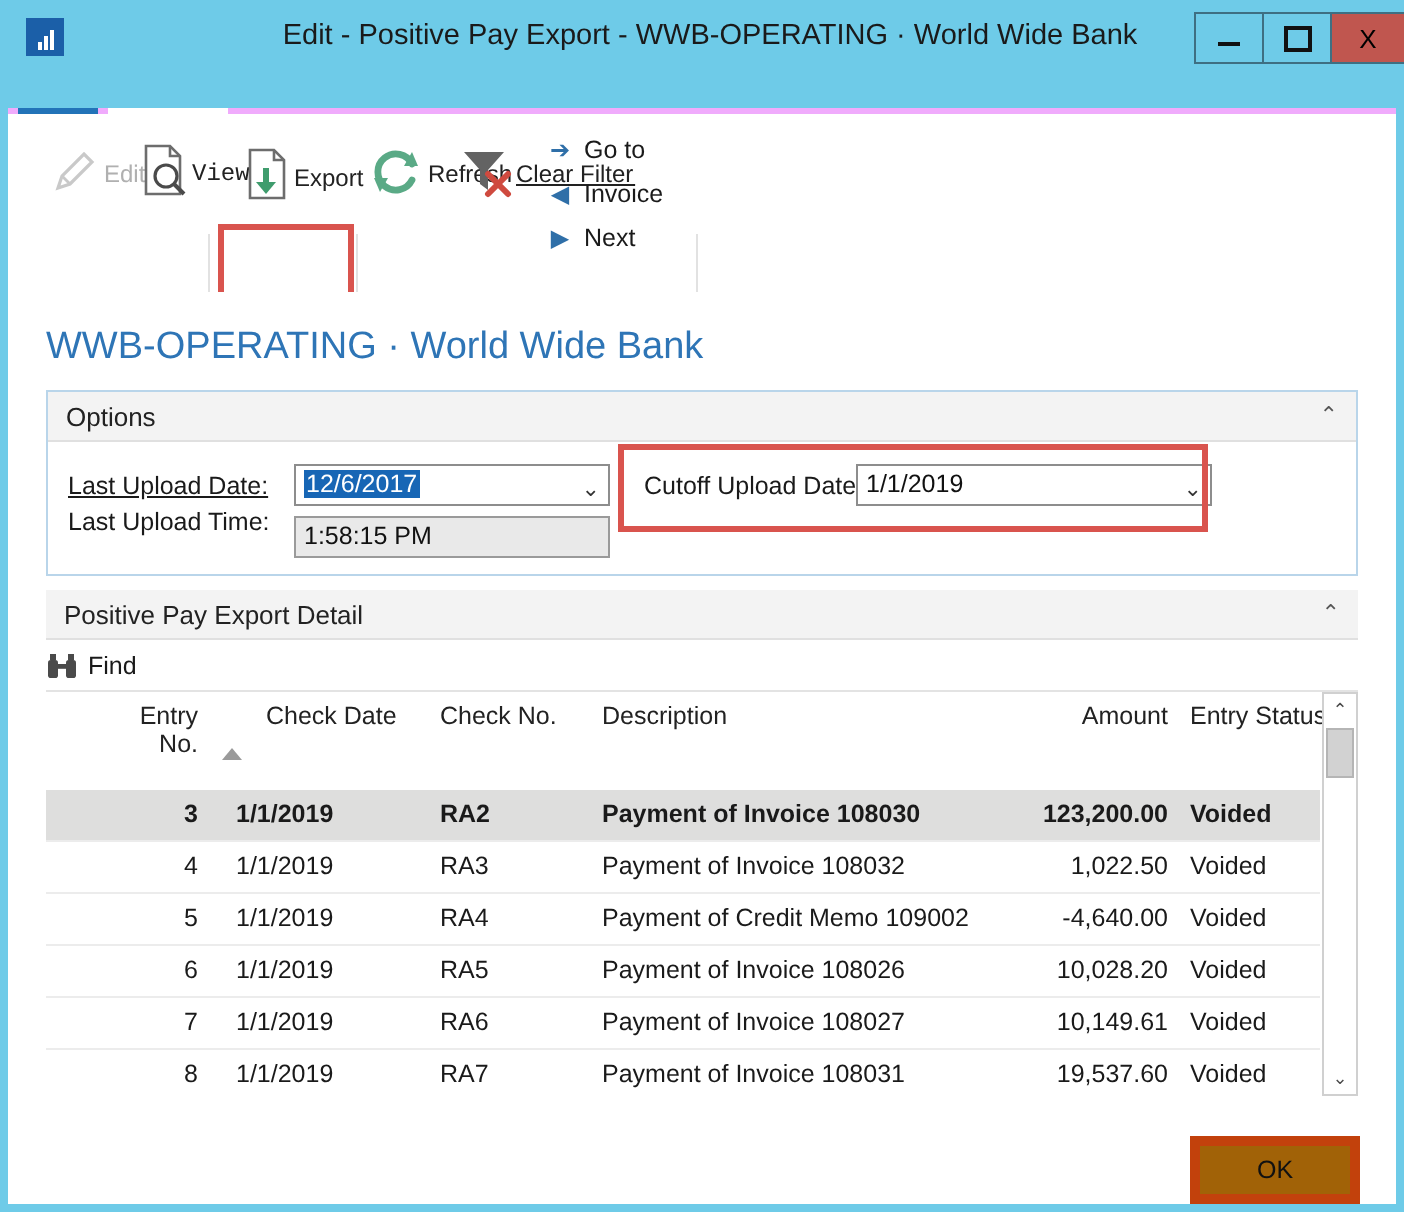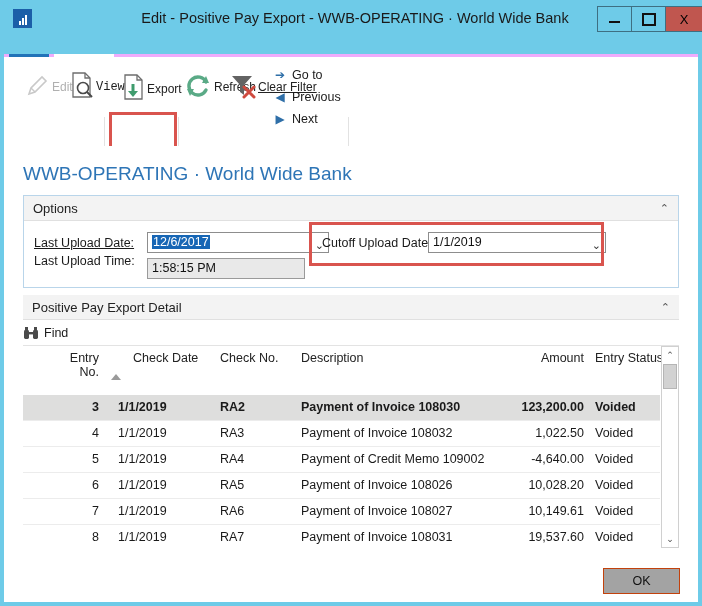--- a/index.html
+++ b/index.html
@@ -287,22 +287,22 @@
   }
 
   .footer {
     position: absolute; left: 0; bottom: 0;
     width: 694px; height: 44px;
     background: #ffffff;
   }
   .ok-btn {
     position: absolute; right: 18px; top: 10px;
     width: 75px; height: 24px;
-    background: #a3a3a3;
-    border: 1px solid #c2410c;
+    background: #a16207;
+    border: 5px solid #c2410c;
     font-size: 12.5px; color: #111;
     display: flex; align-items: center; justify-content: center;
   }
 </style>
 </head>
 <body>
 
 <div class="window">
 
   <div class="titlebar">
@@ -389,21 +389,21 @@
       </div>
       <div class="rb-label" style="text-align:center; line-height:13px;text-decoration:underline;">Clear Filter</div>
     </div>
 
     <div class="page-cmd" style="left:268px; top:11px;">
       <span class="pc-ico">➔</span>
       <span>Go to</span>
     </div>
     <div class="page-cmd" style="left:268px; top:33px;">
       <span class="pc-ico">◀</span>
-      <span>Previous</span>
+      <span>Invoice</span>
     </div>
     <div class="page-cmd" style="left:268px; top:55px;">
       <span class="pc-ico">▶</span>
       <span>Next</span>
     </div>
 
     <div class="grp-sep" style="left:100px;"></div>
     <div class="grp-sep" style="left:174px;"></div>
     <div class="grp-sep" style="left:344px;"></div>
 
@@ -416,21 +416,21 @@
 
     <div class="page-title">WWB-OPERATING · World Wide Bank</div>
 
     <div class="options-box">
       <div class="section-hdr" style="left:0; top:0; width:654px;">
         <span>Options</span>
         <span class="chev">⌃</span>
       </div>
 
       <div class="fld-label" style="left:10px; top:40px;text-decoration:underline;">Last Upload Date:</div>
-      <div class="fld-box" style="left:123px; top:36px; width:182px;">
+      <div class="fld-box" style="left:123px; top:36px; width:158px;">
         <span class="selected-text">12/6/2017</span>
         <span class="dd">⌄</span>
       </div>
 
       <div class="fld-label" style="left:10px; top:58px;">Last Upload Time:</div>
       <div class="fld-box readonly" style="left:123px; top:62px; width:158px;">
         <span>1:58:15 PM</span>
       </div>
 
       <div class="fld-label" style="left:298px; top:40px;">Cutoff Upload Date:</div>

